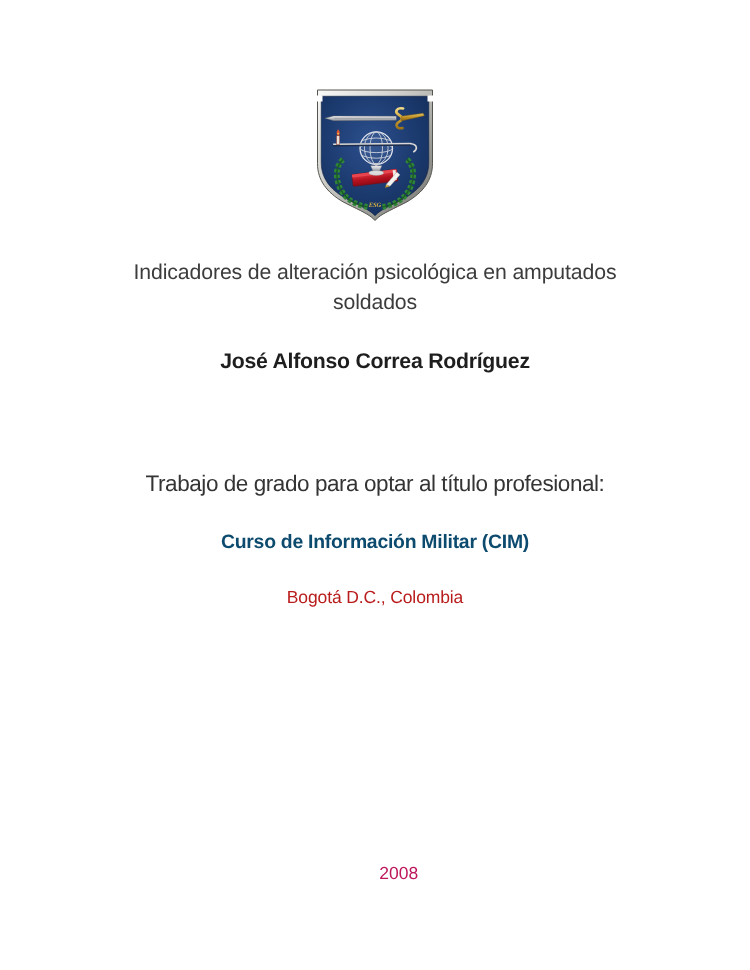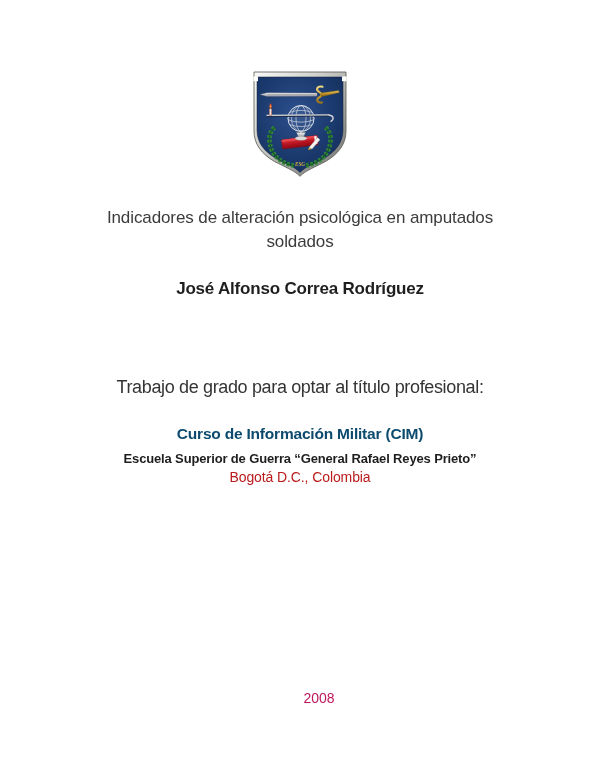--- a/index.html
+++ b/index.html
@@ -184,18 +184,17 @@
   <div class="title-block">
     <div>Indicadores de alteración psicológica en amputados</div>
     <div>soldados</div>
   </div>
 
   <div class="ctext author">José Alfonso Correa Rodríguez</div>
 
   <div class="ctext degree-lead">Trabajo de grado para optar al título profesional:</div>
   <div class="ctext degree-program">Curso de Información Militar (CIM)</div>
 
-  <div class="ctext institution">Escuela Superior de Guerra “General Rafael Reyes Prieto”</div>
   <div class="ctext location">Bogotá D.C., Colombia</div>
 
   <div class="ctext year">2008</div>
 
 </div>
 
 </body></html>

